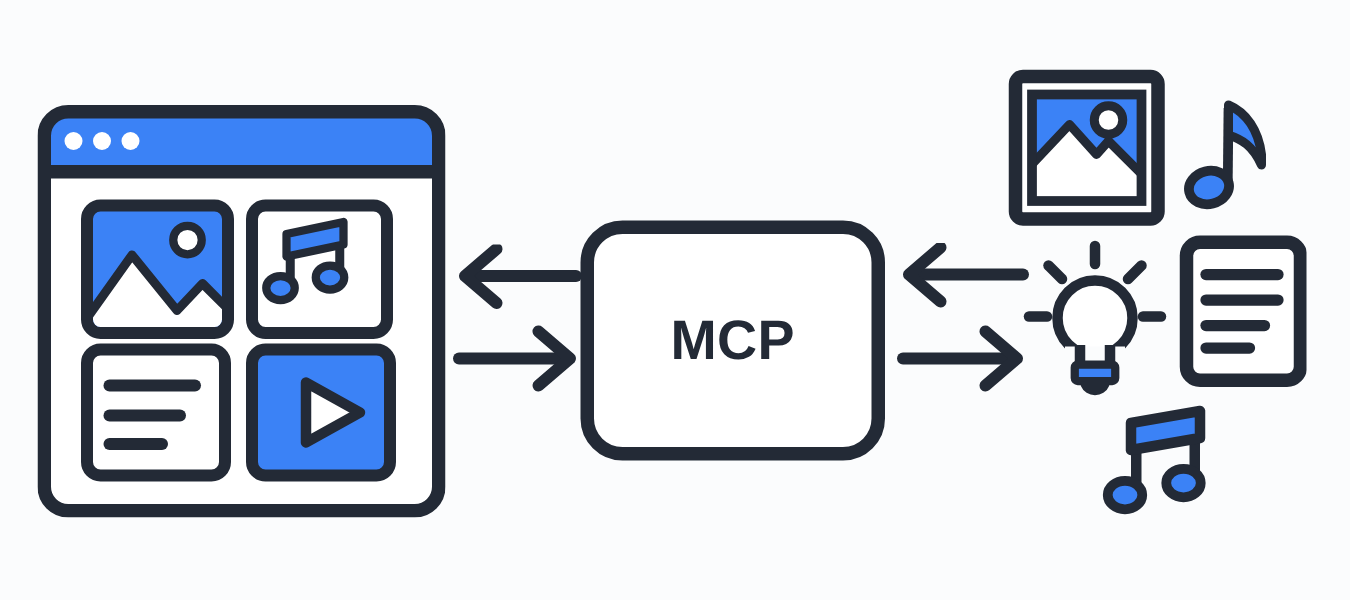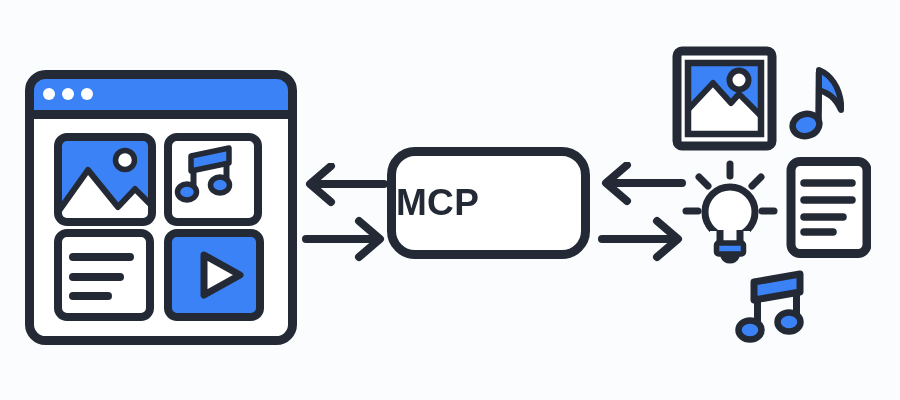--- a/index.html
+++ b/index.html
@@ -6,23 +6,23 @@
     --accent:#3b82f6;
     --ink:#232a36;
     --paper:#ffffff;
     --bg:#fbfcfd;
   }
   *{margin:0;padding:0;box-sizing:border-box;}
   body{background:#fff;font-family:"Liberation Sans",sans-serif;}
   #stage{position:relative;width:900px;height:400px;background:var(--bg);overflow:hidden;}
   .abs{position:absolute;}
   .mcp-box{
-    position:absolute;left:387px;top:147px;width:203px;height:112px;
+    position:absolute;left:387px;top:147px;width:203px;height:160px;
     background:var(--paper);border:9px solid var(--ink);border-radius:28px;
-    display:flex;flex-direction:column;align-items:flex-start;justify-content:center;
+    display:flex;flex-direction:column;align-items:center;justify-content:center;
   }
   .mcp-line{
     font-family:"Liberation Sans",sans-serif;font-weight:700;
     font-size:37px;line-height:1.1;color:var(--ink);letter-spacing:.3px;
   }
   svg{display:block;}
 </style>
 </head>
 <body>
 

